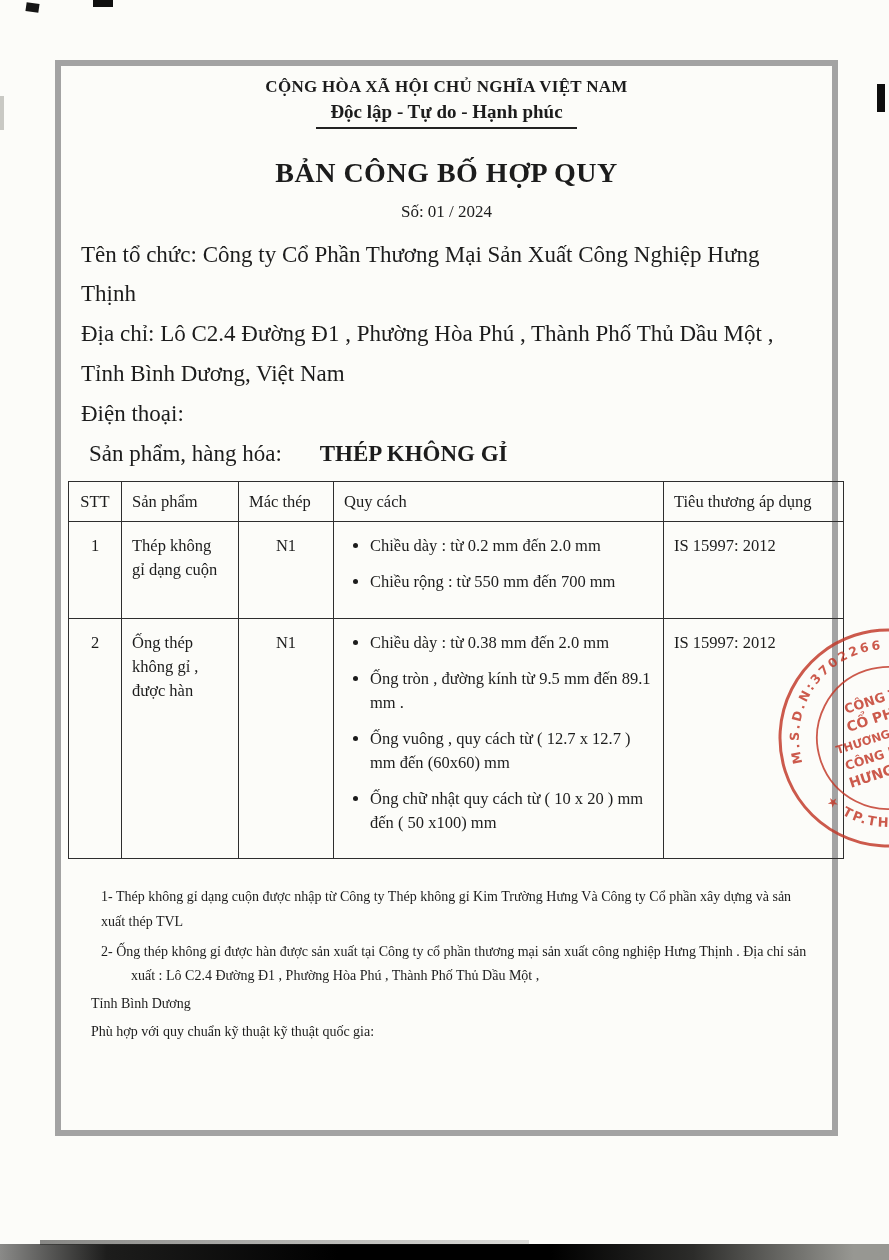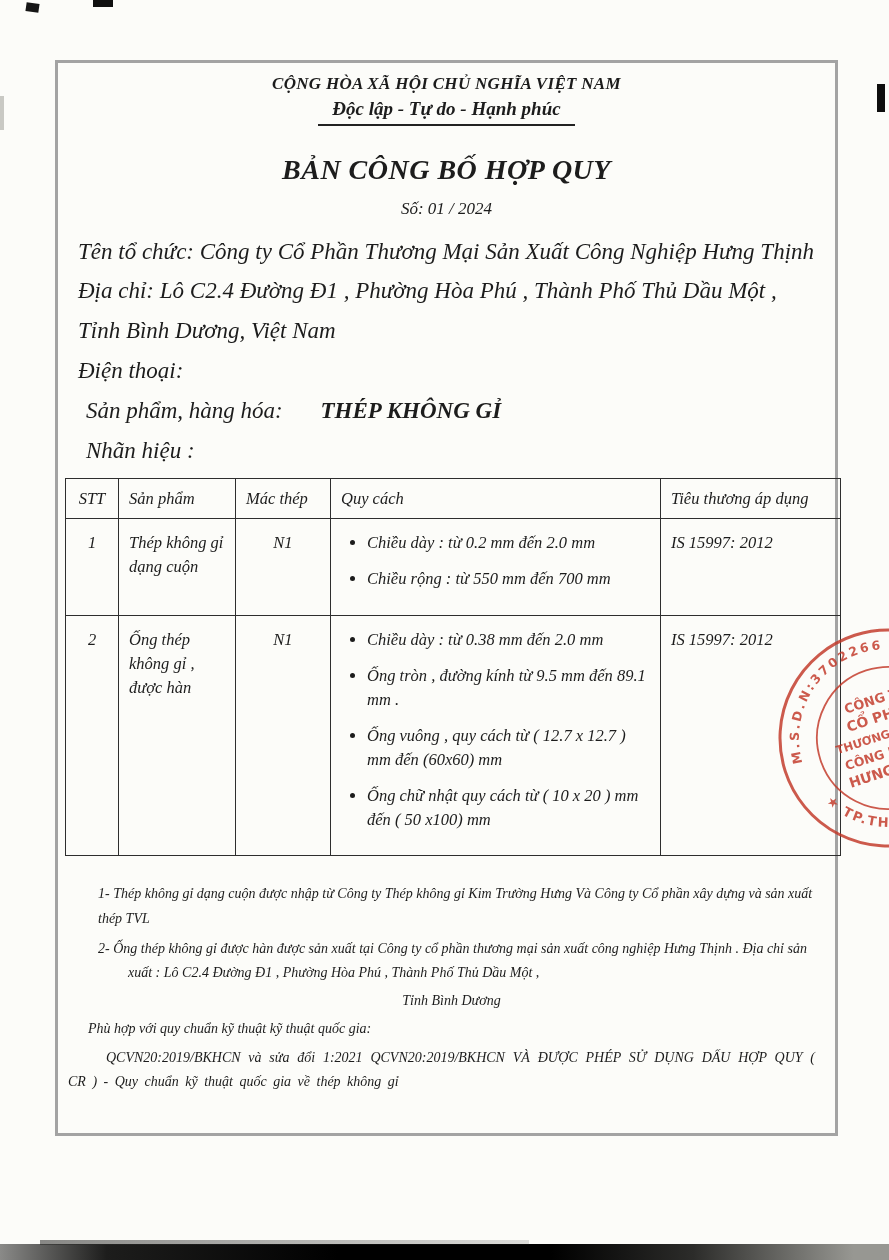--- a/index.html
+++ b/index.html
@@ -7,24 +7,23 @@
     width:889px;height:1260px;
     background:#fcfcf9;
     font-family:"Liberation Serif", serif;
     color:#1c1c1c;
     position:relative;
     overflow:hidden;
   }
   .frame{
     position:absolute;left:55px;top:60px;
     width:783px;height:1076px;
-    border:3px solid #a3a3a3;
+    border:6px solid #a3a3a3;
     box-sizing:border-box;
     padding:10px 20px 0 20px;
-    font-style:italic;
   }
   .center{text-align:center;}
   .hdr1{font-size:17px;font-weight:bold;letter-spacing:.3px;margin:0;line-height:1.3;}
   .hdr2-wrap{margin:2px 0 0 0;}
   .hdr2{
     display:inline-block;font-size:19px;font-weight:bold;
     border-bottom:2px solid #222;padding:0 14px 2px 14px;line-height:1.3;
   }
   .doc-title{font-size:28px;font-weight:bold;letter-spacing:.5px;margin:26px 0 0 0;line-height:1.3;}
   .doc-no{font-size:17px;margin:8px 0 0 0;line-height:1.5;}
@@ -54,21 +53,21 @@
   table.spec th.c-stt, table.spec td.c-stt{text-align:center;}
   table.spec td.c-mac{text-align:center;padding-top:12px;}
   table.spec tr.row-1{height:97px;}
   table.spec tr.row-2{height:240px;}
   table.spec td{padding-top:12px;}
   ul.qc{margin:0;padding:0 0 0 26px;}
   ul.qc li{margin:0 0 12px 0;line-height:1.45;}
   .notes{margin-top:26px;font-size:14px;line-height:1.73;}
   .note-1{margin:0 0 6px 20px;}
   .note-2{margin:0 0 4px 50px;text-indent:-30px;}
-  .note-region{margin:0 0 4px 10px;text-align:center;}
+  .note-region{margin:0 0 4px 10px;}
   .note-conform{margin:0 0 4px 10px;}
   .note-reg{margin:0 0 0 -10px;text-indent:38px;text-align:justify;word-spacing:3px;}
   
   .mark1{position:absolute;left:26px;top:3px;width:13px;height:9px;background:#161616;transform:rotate(8deg);}
   .mark2{position:absolute;left:93px;top:0;width:20px;height:7px;background:#101010;}
   .mark3{position:absolute;left:877px;top:84px;width:8px;height:28px;background:#0e0e0e;}
   .mark4{position:absolute;left:0;top:96px;width:4px;height:34px;background:#c9c9c4;}
   .bottom-band{
     position:absolute;left:0;bottom:0;width:100%;height:16px;
     background:linear-gradient(90deg,#8a8a88 0%,#1d1d1c 12%,#000 38%,#000 62%,#2c2c2a 78%,#979792 96%);
@@ -99,21 +98,20 @@
     <span class="hdr2">Độc lập - Tự do - Hạnh phúc</span>
   </div>
 
   <p class="doc-title center">BẢN CÔNG BỐ HỢP QUY</p>
   <p class="doc-no center">Số: 01 / 2024</p>
 
   <p class="para first">Tên tổ chức: Công ty Cổ Phần Thương Mại Sản Xuất Công Nghiệp Hưng Thịnh</p>
   <p class="para">Địa chỉ: Lô C2.4 Đường Đ1 , Phường Hòa Phú , Thành Phố Thủ Dầu Một , Tỉnh Bình Dương, Việt Nam</p>
   <p class="para">Điện thoại:</p>
   <p class="para indent-sm"><span>Sản phẩm, hàng hóa: </span><span class="bold">THÉP KHÔNG GỈ</span></p>
-  <p class="para indent-sm">Nhãn hiệu :</p>
 
   <table class="spec">
     <colgroup>
       <col style="width:53px">
         <col style="width:117px">
         <col style="width:95px">
         <col style="width:330px">
         <col style="width:180px">
     </colgroup>
     <tbody>
@@ -151,21 +149,20 @@
       <td>IS 15997: 2012</td>
     </tr>
   </tbody>
     </table>
 
   <div class="notes">
     <p class="note-1">1- Thép không gỉ dạng cuộn được nhập từ Công ty Thép không gỉ Kim Trường Hưng Và Công ty Cổ phần xây dựng và sản xuất thép TVL</p>
     <p class="note-2">2- Ống thép không gỉ được hàn được sản xuất tại Công ty cổ phần thương mại sản xuất công nghiệp Hưng Thịnh . Địa chỉ sản xuất : Lô C2.4 Đường Đ1 , Phường Hòa Phú , Thành Phố Thủ Dầu Một ,</p>
     <p class="note-region">Tỉnh Bình Dương</p>
     <p class="note-conform">Phù hợp với quy chuẩn kỹ thuật kỹ thuật quốc gia:</p>
-    <p class="note-reg">QCVN20:2019/BKHCN và sửa đổi 1:2021 QCVN20:2019/BKHCN VÀ ĐƯỢC PHÉP SỬ DỤNG DẤU HỢP QUY ( CR ) -  Quy chuẩn kỹ thuật quốc gia về thép không gỉ</p>
   </div>
 
 </div>
 
 <svg class="stamp" viewBox="0 0 280 280">
   <g transform="rotate(-18 140 140)" fill="#c23727" opacity="0.82">
     <circle cx="140" cy="140" r="108" fill="none" stroke="#c23727" stroke-width="3"></circle>
     <circle cx="140" cy="140" r="71" fill="none" stroke="#c23727" stroke-width="1.8"></circle>
     <defs>
       <path id="arcTop" d="M 51,140 A 89,89 0 1 1 229,140" fill="none"></path>

